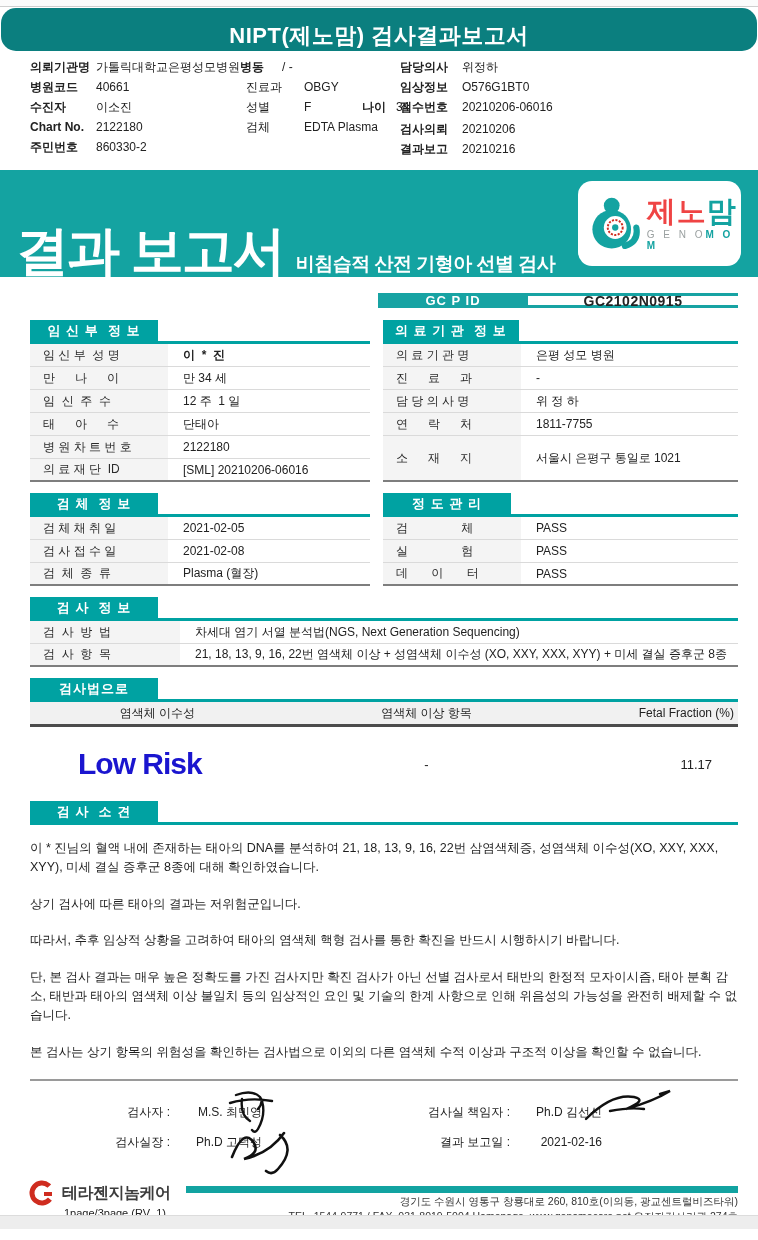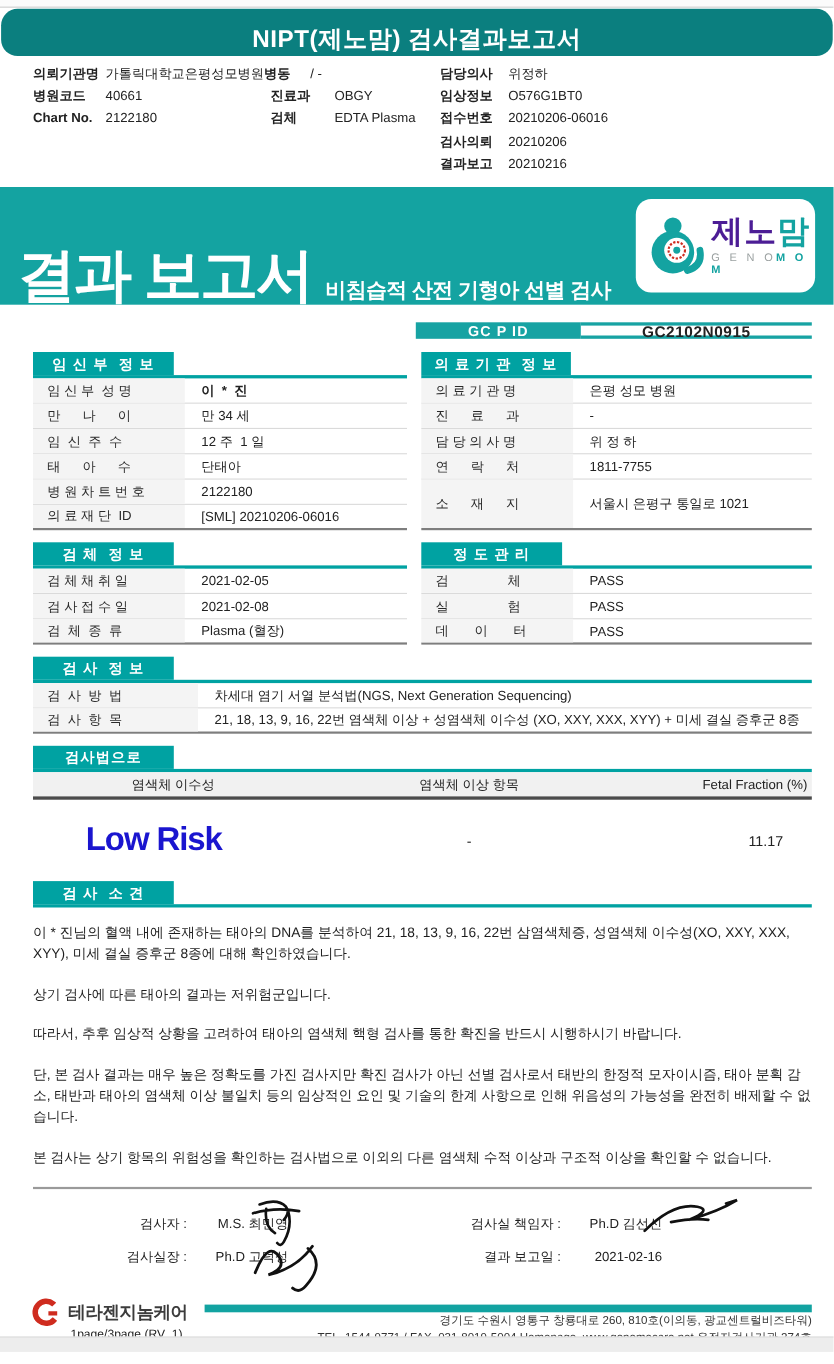--- a/index.html
+++ b/index.html
@@ -11,34 +11,34 @@
   .top-strip { height:7px; background:#fbfbfb; border-bottom:1px solid #cfcfcf; }
   .main-header { margin:1px 1px 0 1px; height:43px; background:#0b7f7f; display:flex; align-items:flex-end; justify-content:center;border-radius:15px; }
   .main-header .t { color:#fff; font-size:22px; font-weight:bold; letter-spacing:0.5px; }
 
   
   .ph { position:relative; padding:6px 0 0 30px; height:112px; font-size:12px; }
   .ph-row { display:flex; align-items:center; height:20px; white-space:pre; }
   .ph b { font-weight:bold; }
   .c1 { width:66px; font-weight:bold; }
   .c2 { width:150px; }
-  .c3 { width:58px; font-weight:bold; }
+  .c3 { width:58px; font-weight:normal; }
   .c4 { width:58px; }
   .c5 { width:34px; font-weight:bold; }
   .ph-right { position:absolute; left:400px; top:6px; }
   .ph-right .ph-row .rl { width:62px; font-weight:bold; }
 
   
   .banner { position:relative; margin-top:7px; height:107px; background:#14a3a1; padding:0 0 0 16px; display:flex; align-items:flex-end; }
   .banner-title { color:#fff; font-size:53px; font-weight:bold; letter-spacing:-2px; line-height:1; }
   .banner-sub { color:#fff; font-size:19px; font-weight:bold; margin:26px 0 0 12px; letter-spacing:-0.5px; }
   .logo-box { position:absolute; right:17px; top:11px; width:163px; height:85px; background:#fff; border-radius:14px; display:flex; align-items:center; padding-left:10px; }
   .logo-texts { margin-left:6px; }
   .logo-kr { font-size:29px; font-weight:bold; line-height:1; letter-spacing:1px; }
-  .logo-kr .k1 { color:#4c1d95; }
+  .logo-kr .k1 { color:#ef4444; }
   .logo-kr .k2 { color:#14a3a1; }
   .logo-en { font-size:10px; letter-spacing:3px; margin-top:3px; }
   .logo-en .e1 { color:#9aa0a0; }
   .logo-en .e2 { color:#14a3a1; font-weight:bold; }
 
   
   .content { padding:0 20px 0 30px; }
 
   .gcp { margin:16px 0 12px 348px; display:flex; height:15px; }
   .gcp-label { width:150px; background:#17a3a3; color:#fff; font-weight:bold; font-size:13px; display:flex; align-items:center; justify-content:center; letter-spacing:1px; }
@@ -108,21 +108,27 @@
   </div>
 
   <div class="ph">
     <div class="ph-row">
       <span class="c1">의뢰기관명</span><span>가톨릭대학교은평성모병원</span><b>병동</b><span style="margin-left:18px">/ -</span>
     </div>
     <div class="ph-row">
       <span class="c1">병원코드</span><span class="c2">40661</span><span class="c3">진료과</span><span class="c4">OBGY</span>
     </div>
     <div class="ph-row">
+      <span class="c1">수진자</span><span class="c2">이소진</span><span class="c3">성별</span><span class="c4">F</span><span class="c5">나이</span><span>34</span>
+    </div>
+    <div class="ph-row">
       <span class="c1">Chart No.</span><span class="c2">2122180</span><span class="c3">검체</span><span>EDTA Plasma</span>
+    </div>
+    <div class="ph-row">
+      <span class="c1">주민번호</span><span>860330-2</span>
     </div>
     <div class="ph-right">
       <div class="ph-row"><span class="rl">담당의사</span><span>위정하</span></div>
       <div class="ph-row"><span class="rl">임상정보</span><span>O576G1BT0</span></div>
       <div class="ph-row"><span class="rl">접수번호</span><span>20210206-06016</span></div>
       <div class="ph-row" style="margin-top:2px"><span class="rl">검사의뢰</span><span>20210206</span></div>
       <div class="ph-row"><span class="rl">결과보고</span><span>20210216</span></div>
     </div>
   </div>
 

